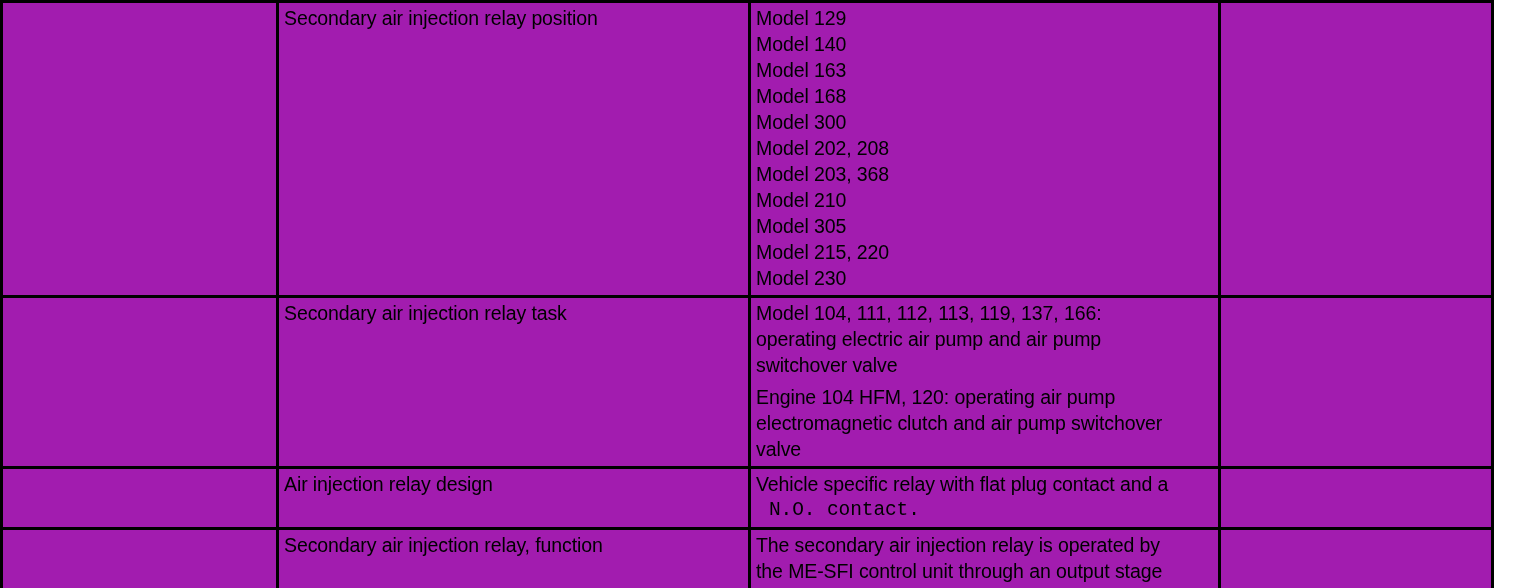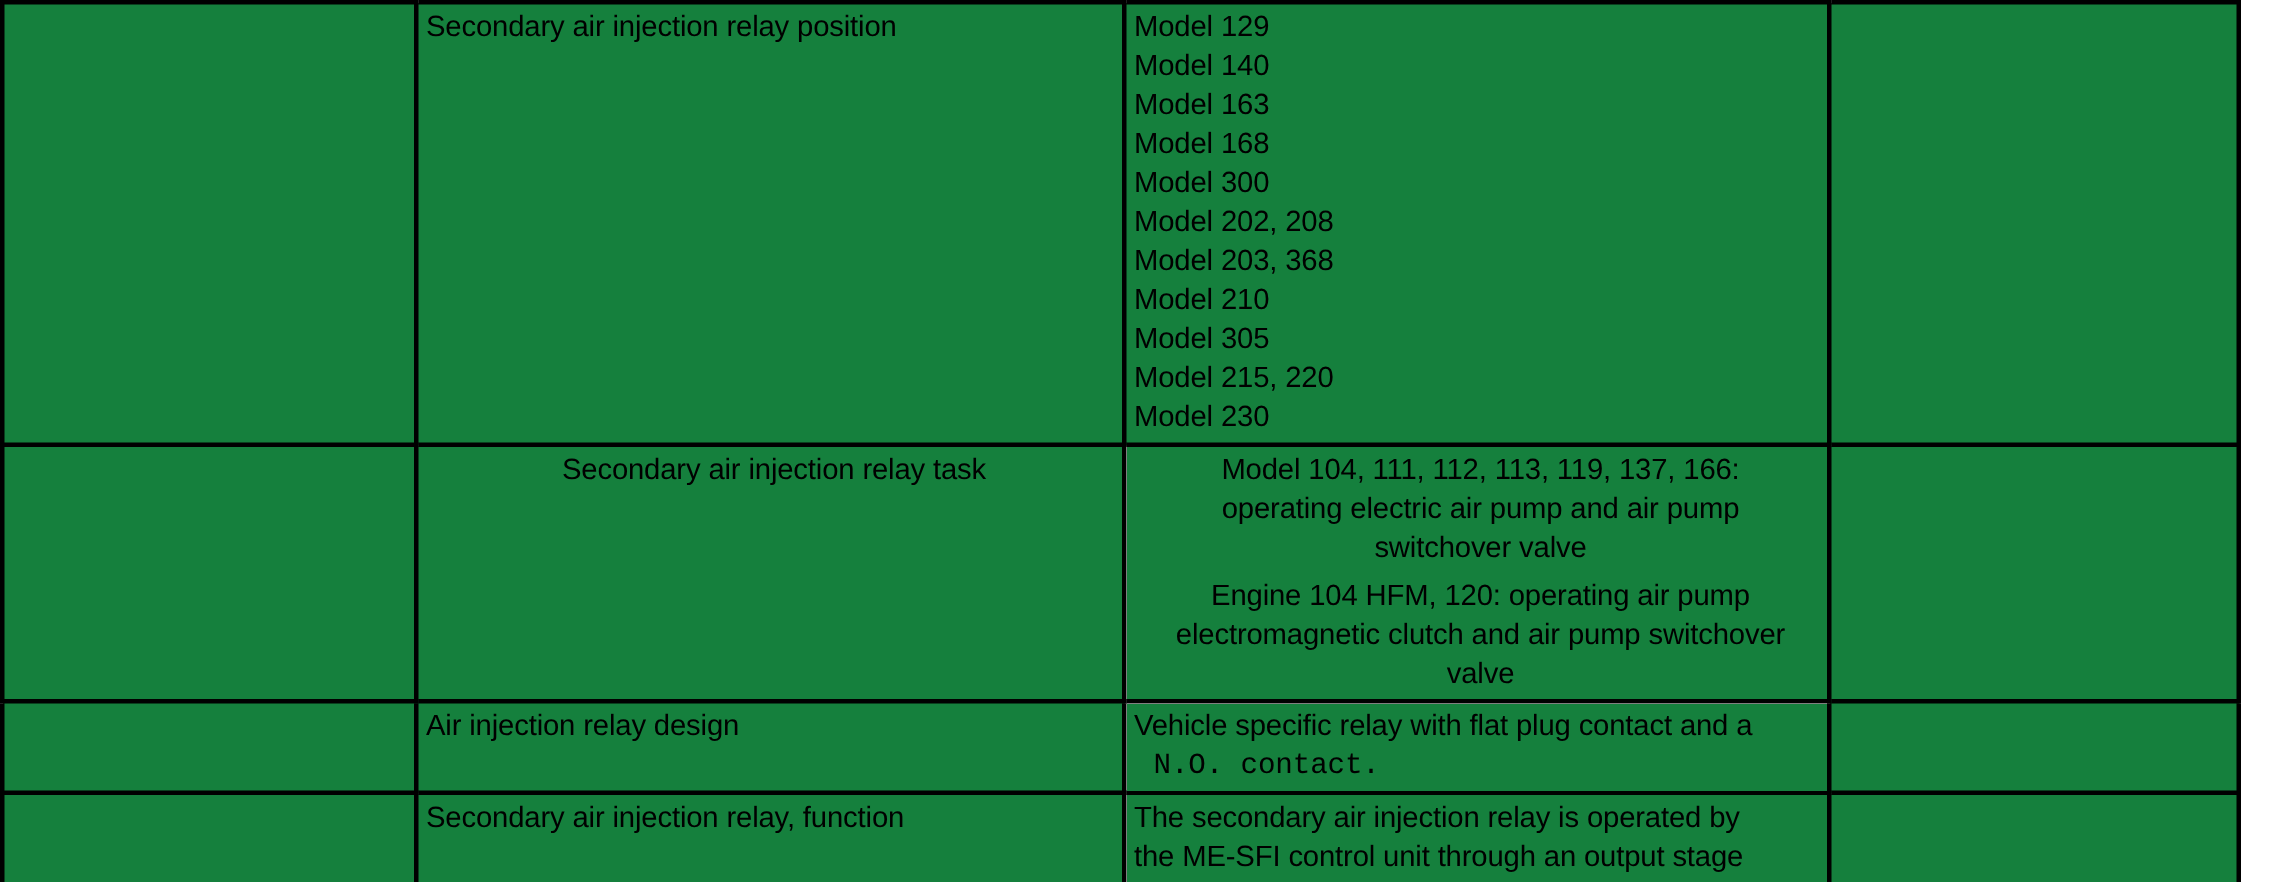--- a/index.html
+++ b/index.html
@@ -36,37 +36,37 @@
 
   .spec-table col.c1 { width: 276px; }
   .spec-table col.c2 { width: 472px; }
   .spec-table col.c3 { width: 470px; }
   .spec-table col.c4 { width: 273px; }
 
   .spec-table td {
     border: 3px solid #000000;
     vertical-align: top;
     padding: 0;
-    background: #15803d;
+    background: #a21caf;
   }
 
   
   .cell {
     padding: 2px 0 4px 5px;
     font-size: 19.5px;
     line-height: 26px;
     letter-spacing: -0.1px;
     white-space: nowrap;
   }
 
   .cell-empty { padding: 0; }
 
   
   .r1 td { height: 282px; }
-  .r2 td { height: 152px; text-align: center; }
+  .r2 td { height: 152px; }
   .r3 td { height: 52px; }
   .r4 td { height: 78px; }
 
   
   .model-line { display: block; }
 
   
   .para { display: block; }
   .para + .para { margin-top: 6px; }
 

